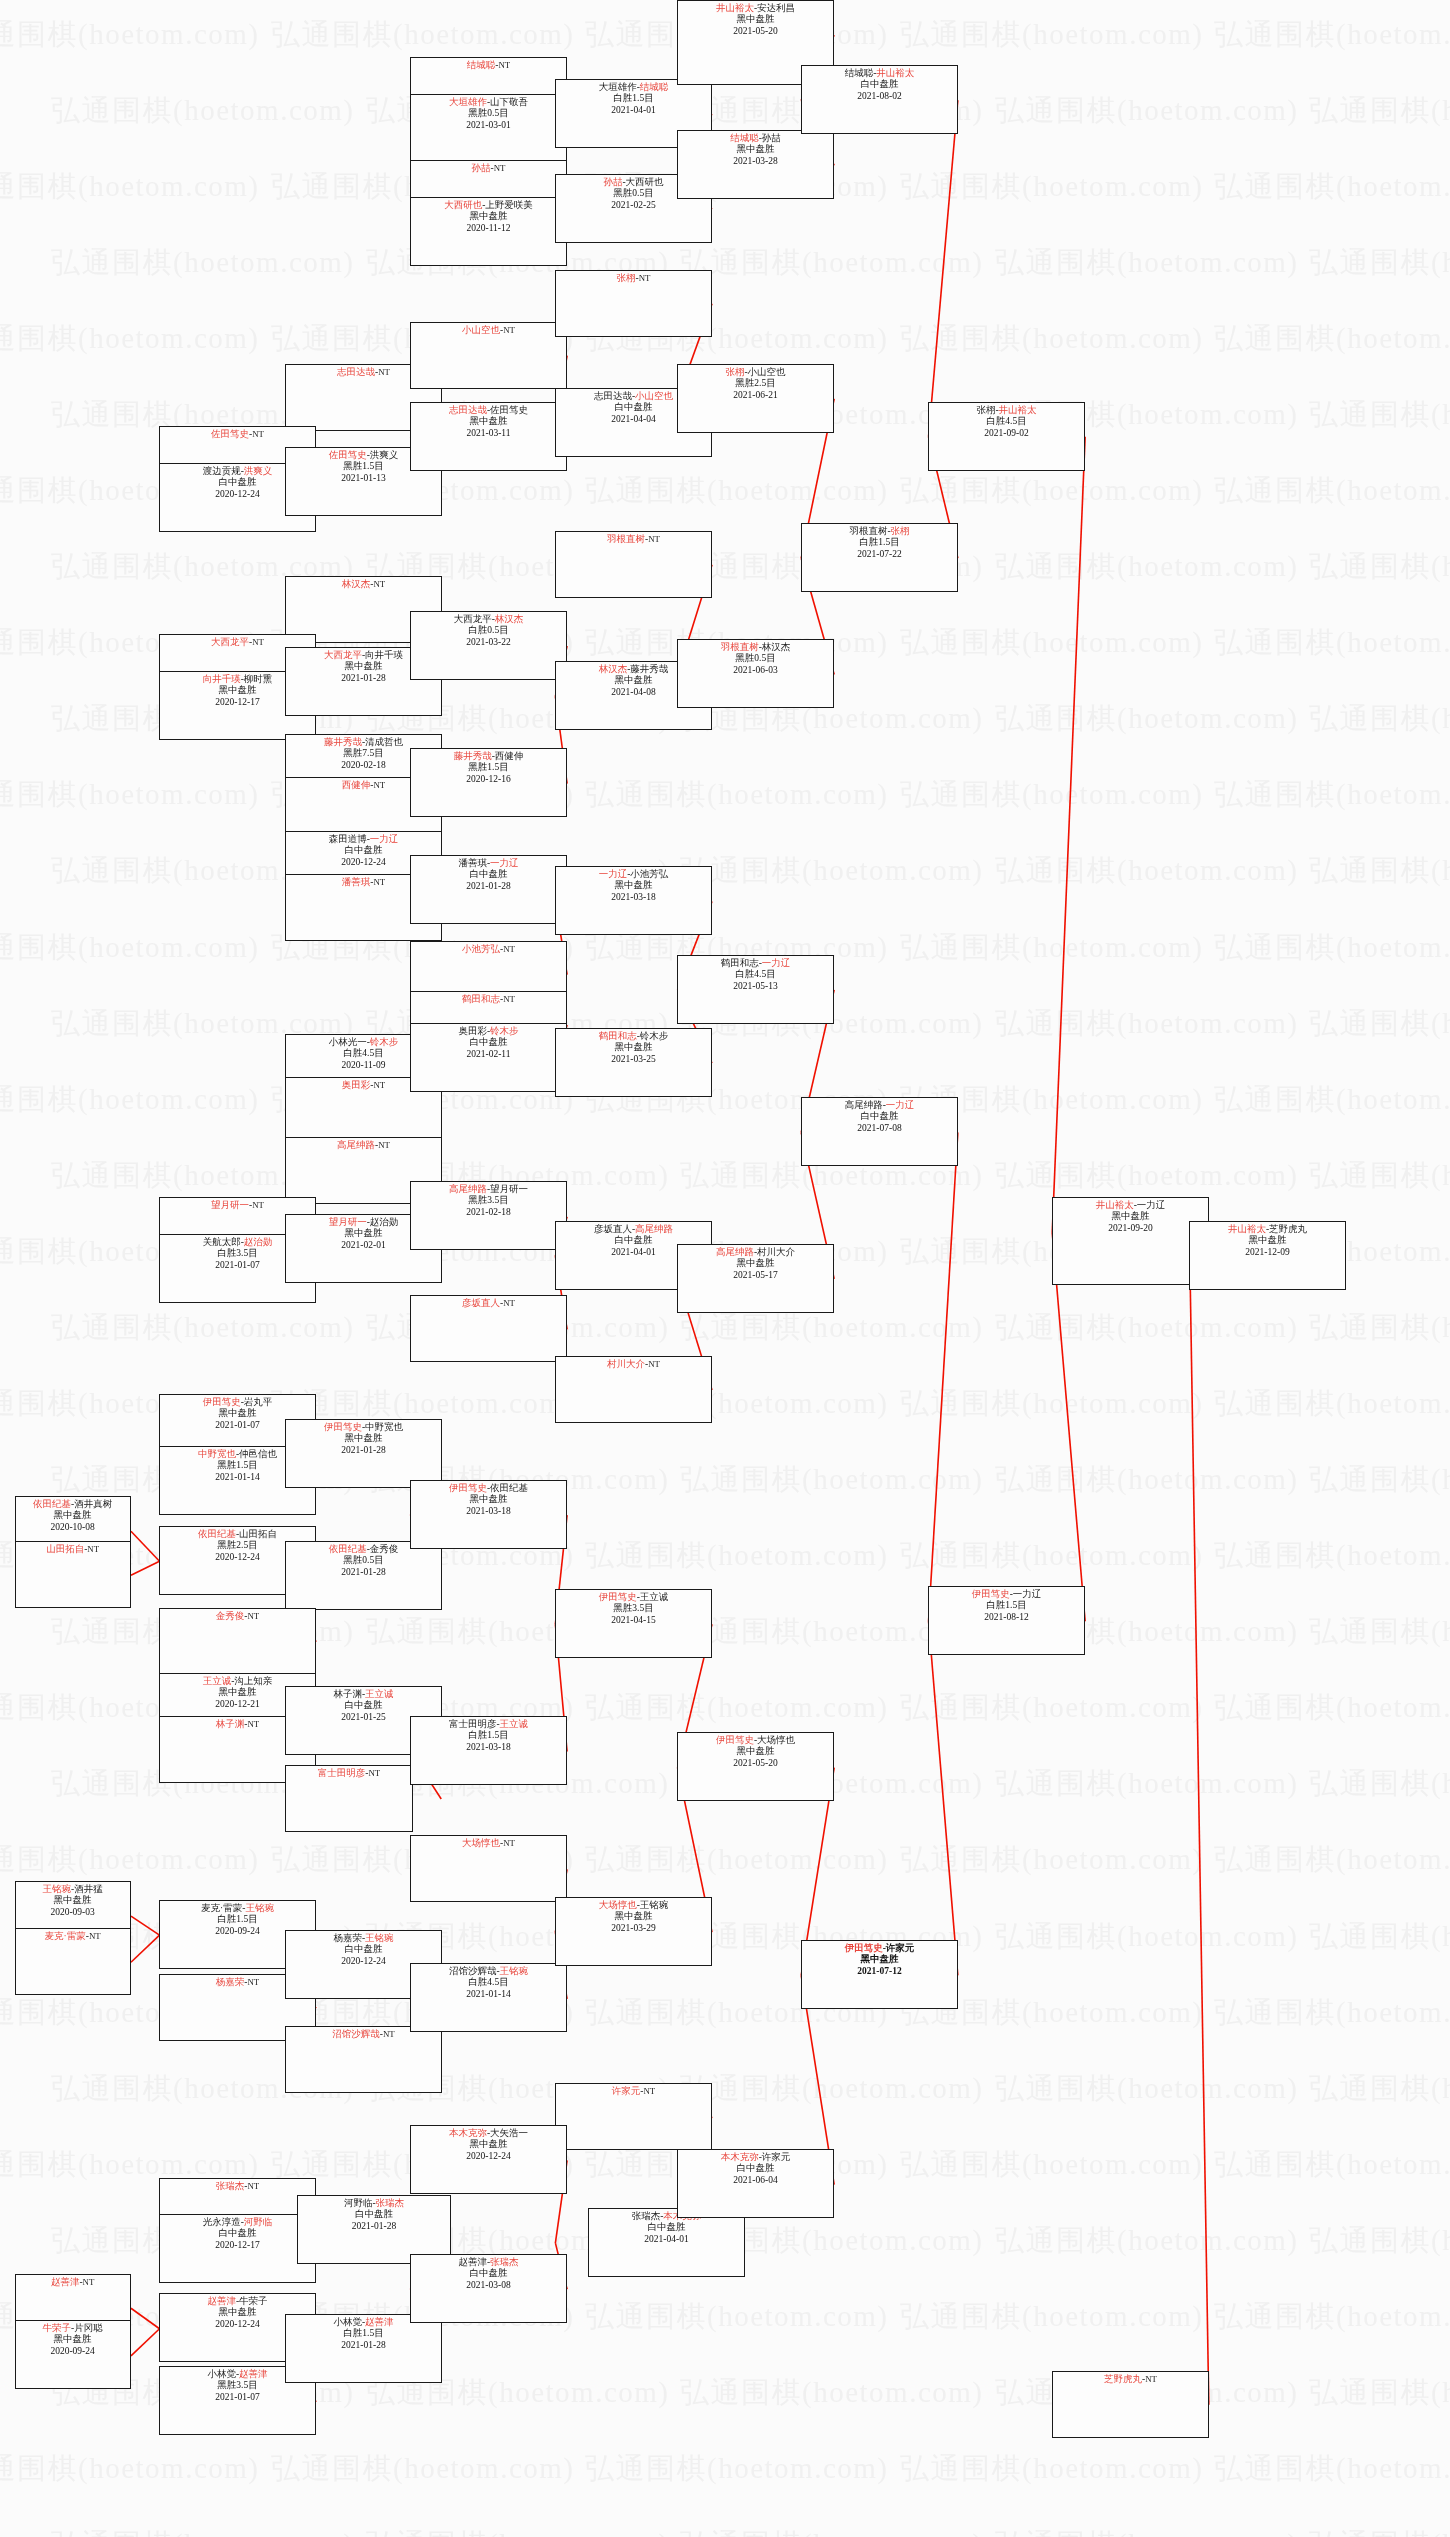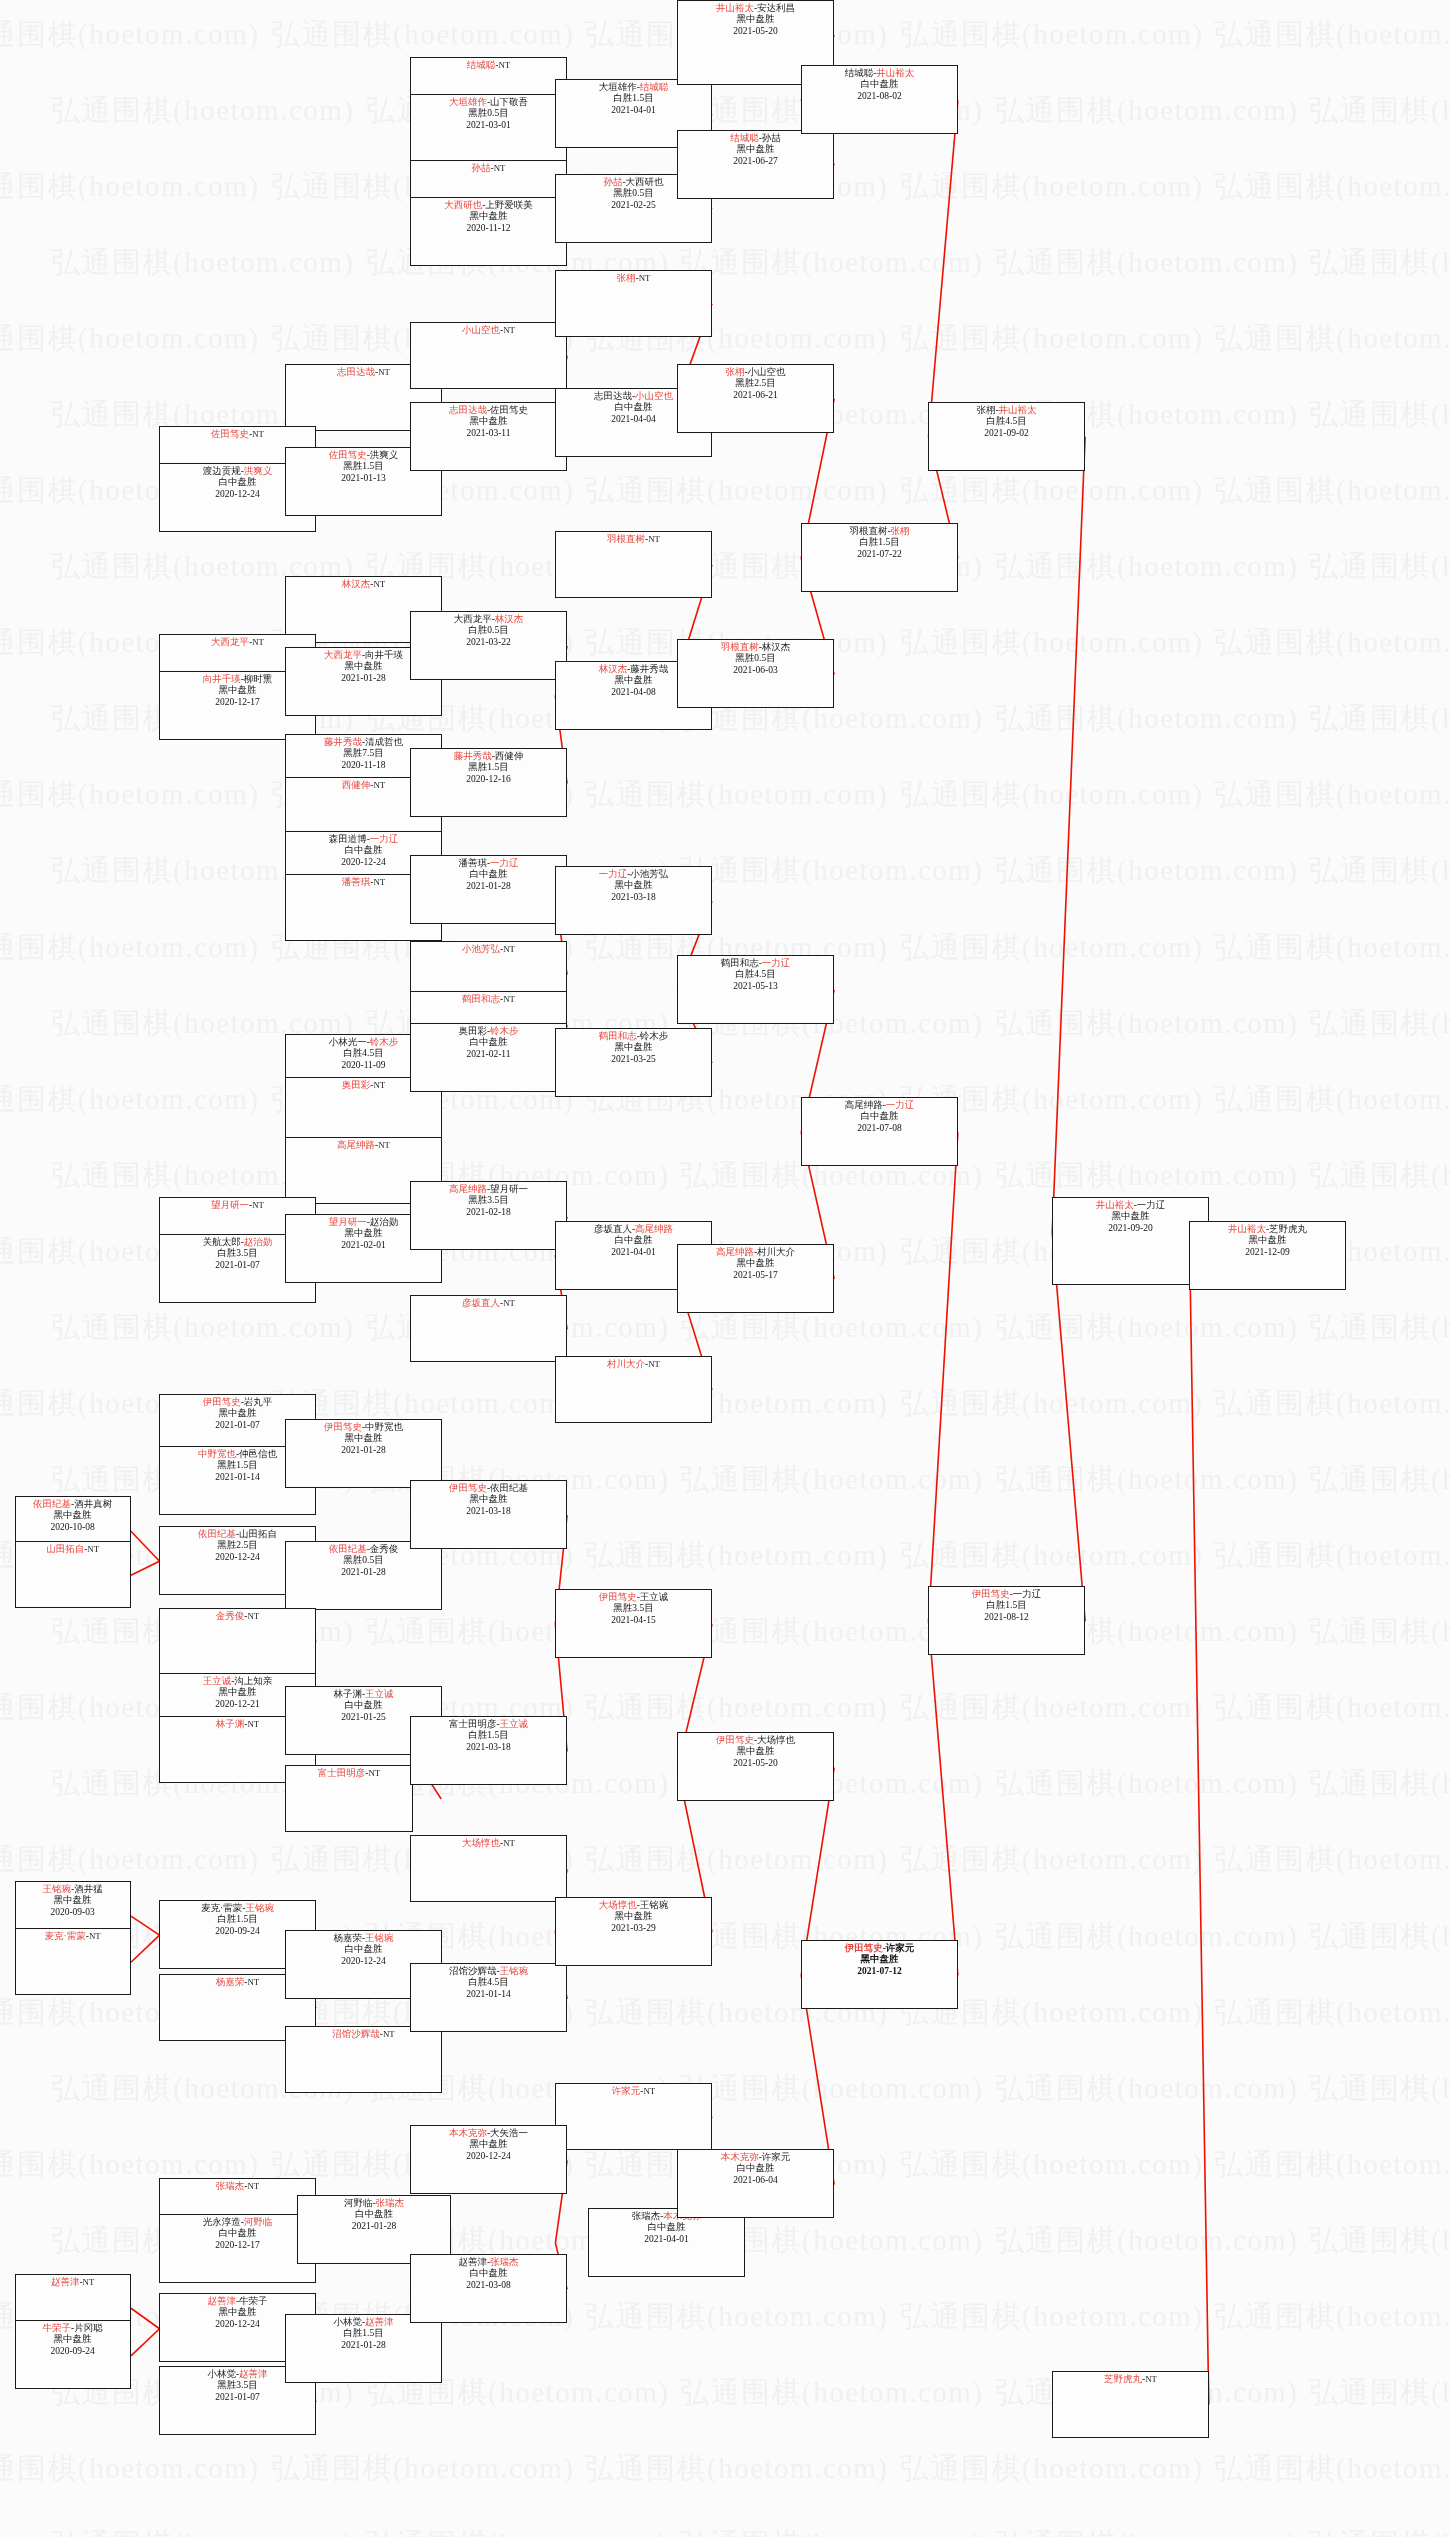--- a/index.html
+++ b/index.html
@@ -367,21 +367,21 @@
       <span class="dt">2021-02-25</span>
     </div>
     <div class="mbox" id="m007" style="left: 677px; top: 0px; width: 157px; height: 85px;">
       <span class="ttl"><span class="win">井山裕太</span><span class="sep">-</span><span class="los">安达利昌</span></span>
       <span class="res">黑中盘胜</span>
       <span class="dt">2021-05-20</span>
     </div>
     <div class="mbox" id="m008" style="left: 677px; top: 130px; width: 157px; height: 69px;">
       <span class="ttl"><span class="win">结城聪</span><span class="sep">-</span><span class="los">孙喆</span></span>
       <span class="res">黑中盘胜</span>
-      <span class="dt">2021-06-27</span>
+      <span class="dt">2021-03-28</span>
     </div>
     <div class="mbox" id="m009" style="left: 801px; top: 65px; width: 157px; height: 69px;">
       <span class="ttl"><span class="los">结城聪</span><span class="sep">-</span><span class="win">井山裕太</span></span>
       <span class="res">白中盘胜</span>
       <span class="dt">2021-08-02</span>
     </div>
     <div class="mbox" id="m010" style="left: 285px; top: 364px; width: 157px; height: 67px;">
       <span class="ttl"><span class="win">志田达哉</span><span class="sep">-</span><span class="nt">NT</span></span>
     </div>
     <div class="mbox" id="m011" style="left: 159px; top: 426px; width: 157px; height: 67px;">
@@ -445,21 +445,21 @@
       <span class="dt">2021-01-28</span>
     </div>
     <div class="mbox" id="m025" style="left: 410px; top: 611px; width: 157px; height: 69px;">
       <span class="ttl"><span class="los">大西龙平</span><span class="sep">-</span><span class="win">林汉杰</span></span>
       <span class="res">白胜0.5目</span>
       <span class="dt">2021-03-22</span>
     </div>
     <div class="mbox" id="m026" style="left: 285px; top: 734px; width: 157px; height: 69px;">
       <span class="ttl"><span class="win">藤井秀哉</span><span class="sep">-</span><span class="los">清成哲也</span></span>
       <span class="res">黑胜7.5目</span>
-      <span class="dt">2020-11-18</span>
+      <span class="dt">2020-02-18</span>
     </div>
     <div class="mbox" id="m027" style="left: 285px; top: 777px; width: 157px; height: 67px;">
       <span class="ttl"><span class="win">西健伸</span><span class="sep">-</span><span class="nt">NT</span></span>
     </div>
     <div class="mbox" id="m028" style="left: 410px; top: 748px; width: 157px; height: 69px;">
       <span class="ttl"><span class="win">藤井秀哉</span><span class="sep">-</span><span class="los">西健伸</span></span>
       <span class="res">黑胜1.5目</span>
       <span class="dt">2020-12-16</span>
     </div>
     <div class="mbox" id="m029" style="left: 555px; top: 661px; width: 157px; height: 69px;">

